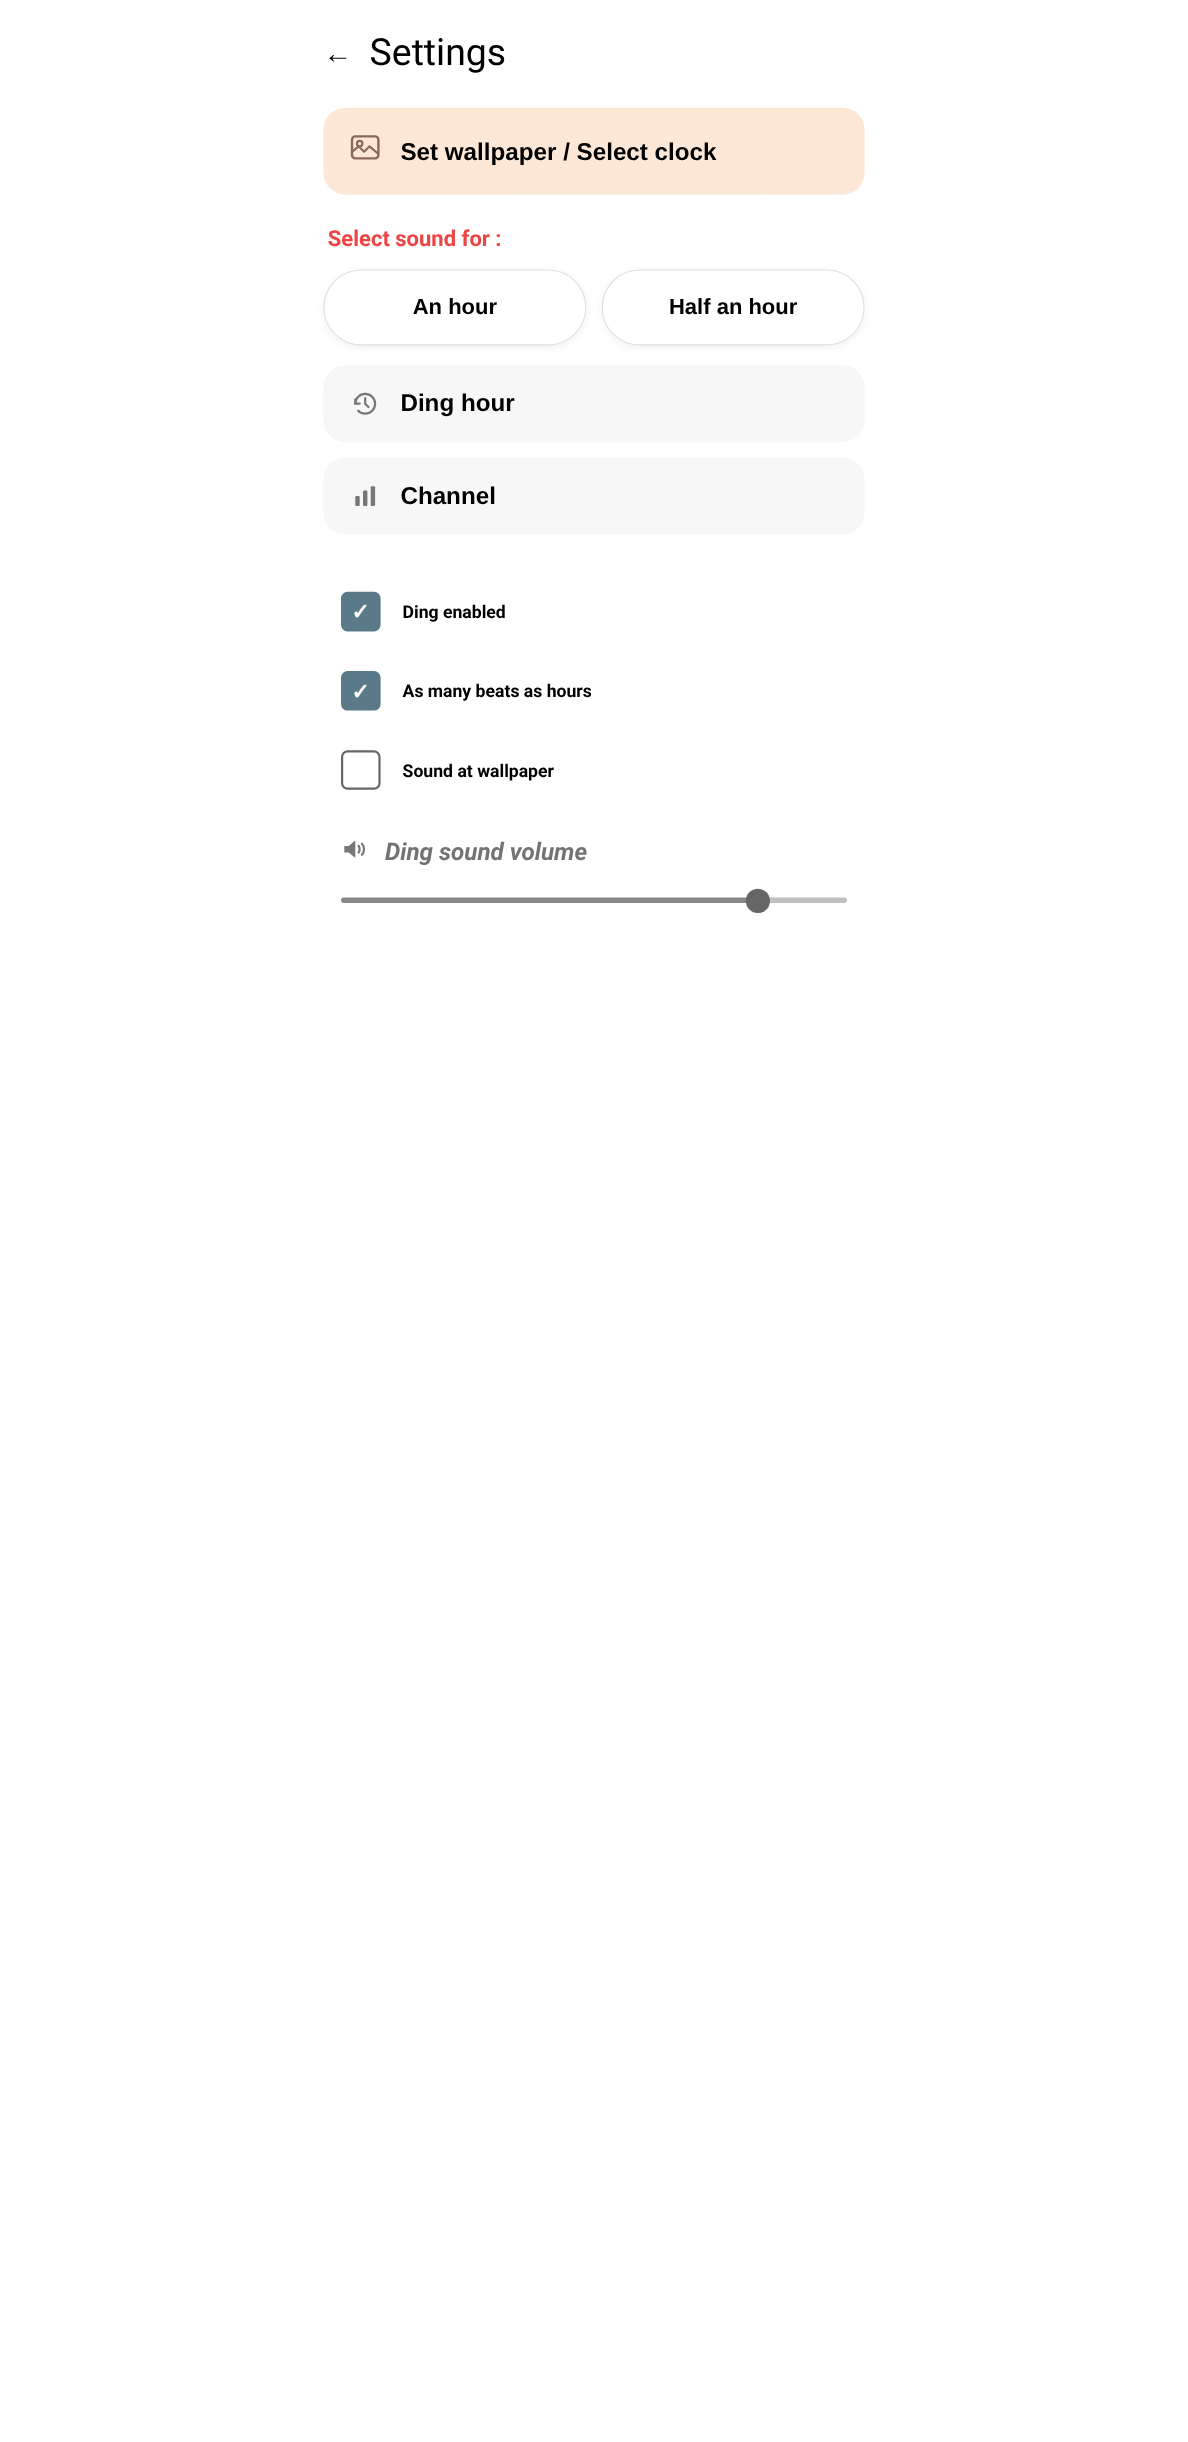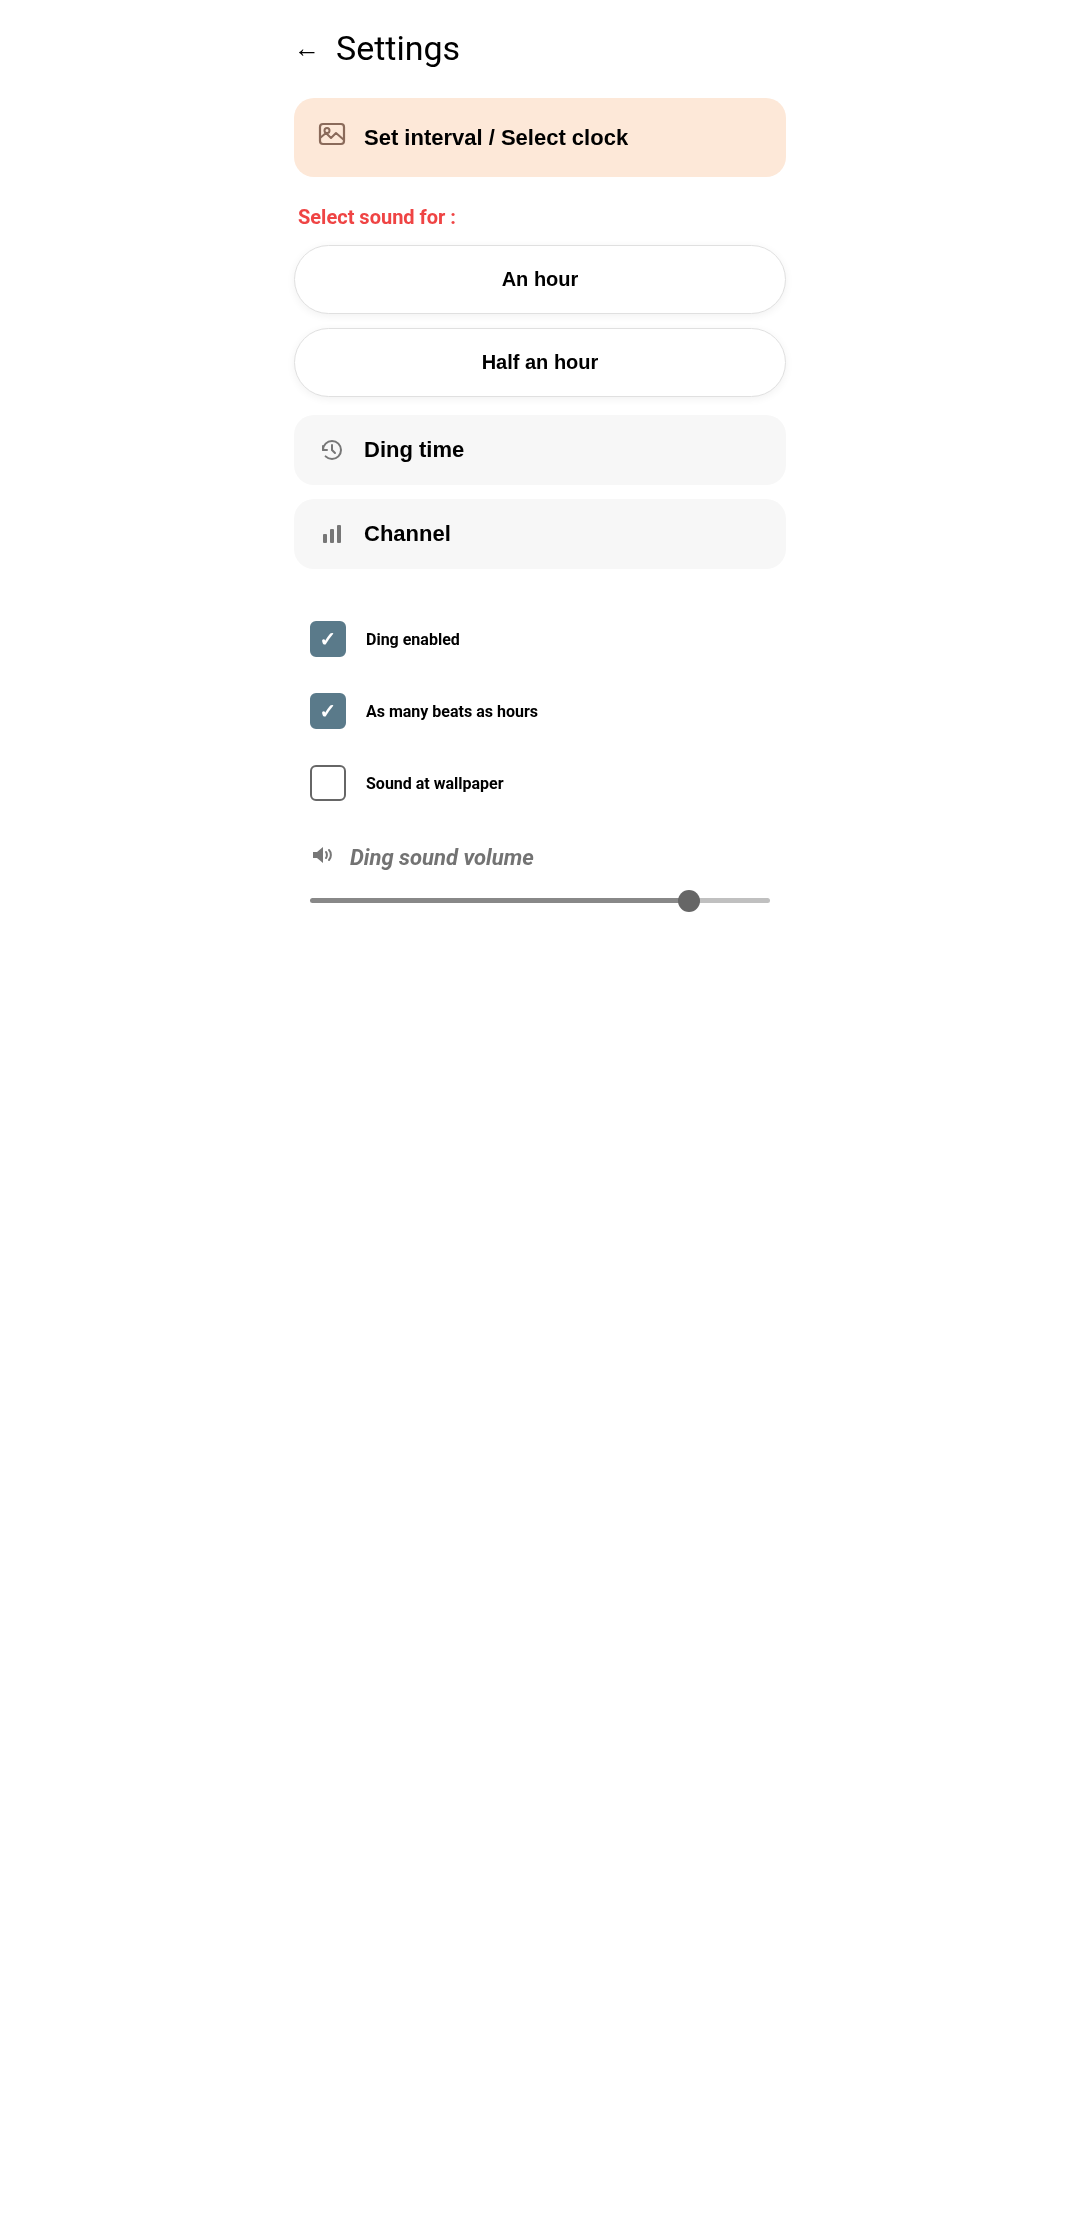--- a/index.html
+++ b/index.html
@@ -77,21 +77,20 @@
       font-weight: 700;
       color: #ef4444;
       margin-bottom: 16px;
       padding-left: 4px;
     }
 
     .sound-toggle-row {
       display: flex;
       gap: 14px;
       margin-bottom: 18px;
-      flex-direction: column;
     }
 
     .sound-toggle-btn {
       flex: 1;
       background: #ffffff;
       border: 1.5px solid #e0e0e0;
       border-radius: 50px;
       padding: 22px 10px;
       font-size: 20px;
       font-weight: 700;
@@ -246,39 +245,39 @@
 <div class="content">
 
   <button class="wallpaper-btn">
     <span class="wallpaper-icon">
       <svg width="28" height="28" viewBox="0 0 28 28" fill="none" xmlns="http://www.w3.org/2000/svg">
         <rect x="2" y="4" width="24" height="20" rx="3" stroke="#8a6a5a" stroke-width="2.2" fill="none"></rect>
         <circle cx="9" cy="10.5" r="2.5" stroke="#8a6a5a" stroke-width="2"></circle>
         <path d="M2 18 L8 13 L13 18 L18 13 L26 20" stroke="#8a6a5a" stroke-width="2" fill="none" stroke-linejoin="round"></path>
       </svg>
     </span>
-    <span class="wallpaper-label">Set interval / Select clock</span>
+    <span class="wallpaper-label">Set wallpaper / Select clock</span>
   </button>
 
   <div class="select-sound-label">Select sound for :</div>
 
   <div class="sound-toggle-row">
     <button class="sound-toggle-btn">An hour</button>
     <button class="sound-toggle-btn">Half an hour</button>
   </div>
 
   <button class="menu-item">
     <span class="menu-item-icon">
       <svg width="24" height="24" viewBox="0 0 24 24" fill="none" xmlns="http://www.w3.org/2000/svg">
         <path d="M3 12C3 7.03 7.03 3 12 3C17 3 21 7.03 21 12C21 17 17 21 12 21C9.5 21 7.2 20 5.6 18.4" stroke="#777" stroke-width="2" stroke-linecap="round"></path>
         <path d="M3 8V12H7" stroke="#777" stroke-width="2" stroke-linecap="round" stroke-linejoin="round"></path>
         <path d="M12 7V12L15 15" stroke="#777" stroke-width="2" stroke-linecap="round"></path>
       </svg>
     </span>
-    <span class="menu-item-label">Ding time</span>
+    <span class="menu-item-label">Ding hour</span>
   </button>
 
   <button class="menu-item">
     <span class="menu-item-icon">
       <svg width="24" height="24" viewBox="0 0 24 24" fill="none" xmlns="http://www.w3.org/2000/svg">
         <rect x="3" y="12" width="4" height="9" rx="1" fill="#777"></rect>
         <rect x="10" y="7" width="4" height="14" rx="1" fill="#777"></rect>
         <rect x="17" y="3" width="4" height="18" rx="1" fill="#777"></rect>
       </svg>
     </span>

